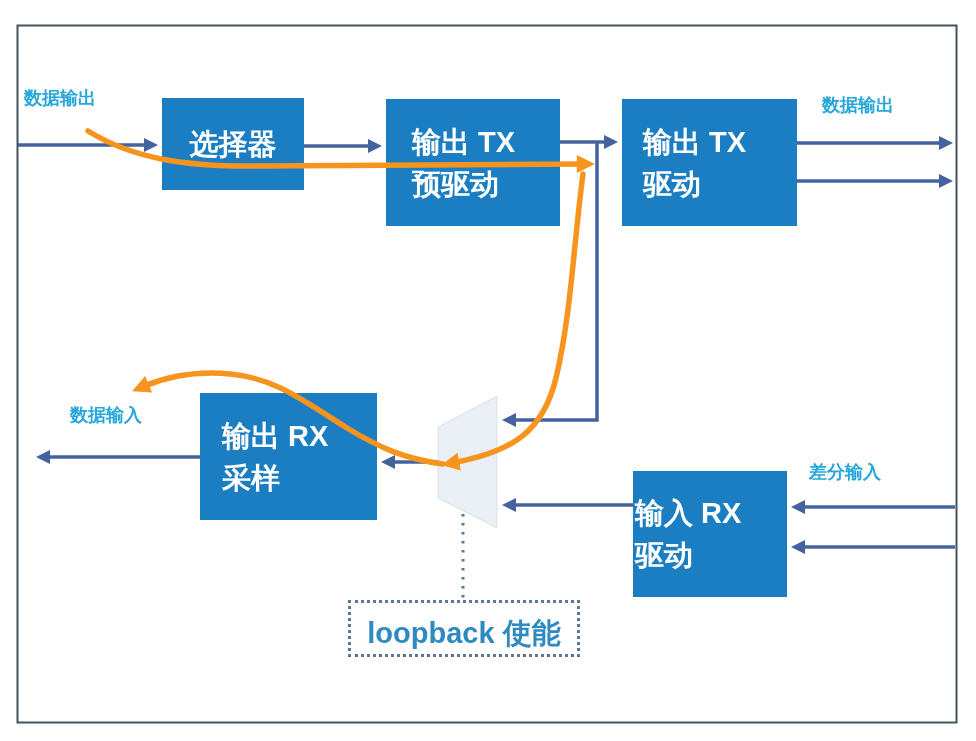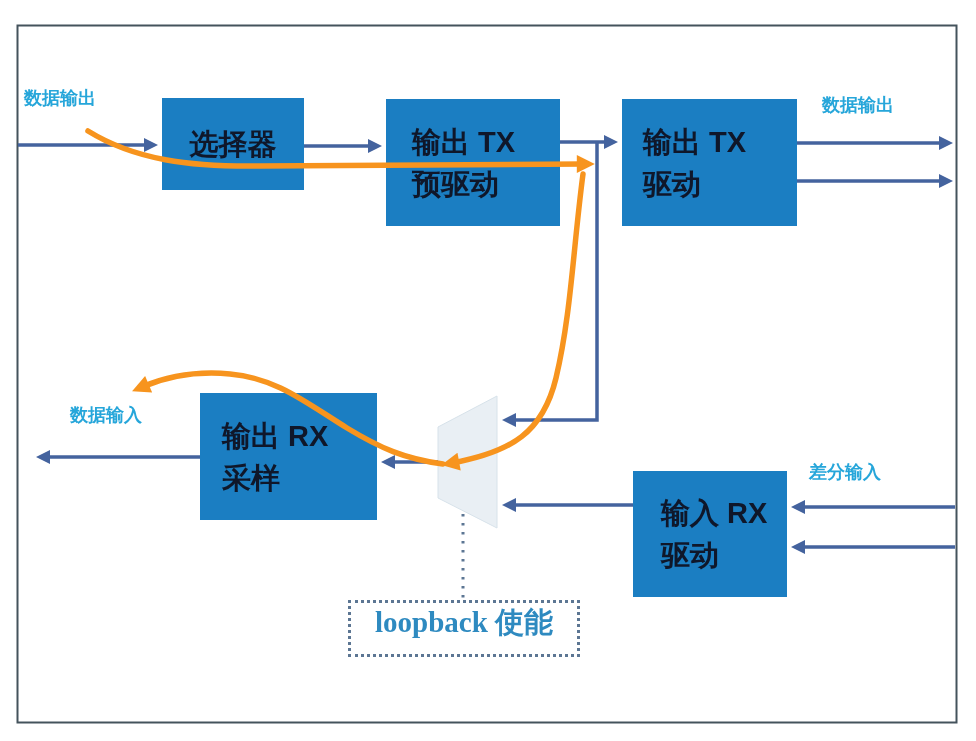--- a/index.html
+++ b/index.html
@@ -3,42 +3,42 @@
 <meta charset="utf-8">
 <style>
   html,body{margin:0;padding:0;background:#ffffff;}
   .stage{
     position:relative;width:976px;height:741px;background:#ffffff;
     font-family:"Liberation Sans","DejaVu Sans",sans-serif;overflow:hidden;
   }
   .layer-svg{position:absolute;left:0;top:0;z-index:5;pointer-events:none;}
   .block{
     position:absolute;z-index:1;background:var(--box-blue,#1b7ec2);
-    color:#0f172a;font-weight:bold;font-size:29px;line-height:42px;
+    color:#ffffff;font-weight:bold;font-size:29px;line-height:42px;
     display:flex;flex-direction:column;justify-content:center;
     box-sizing:border-box;white-space:nowrap;
   }
   .b-selector{left:162px;top:98px;width:142px;height:92px;align-items:center;}
   .b-predriver{left:386px;top:99px;width:174px;height:127px;padding-left:26px;}
   .b-txdriver{left:622px;top:99px;width:175px;height:127px;padding-left:21px;}
   .b-rxsampler{left:200px;top:393px;width:177px;height:127px;padding-left:22px;justify-content:center;}
-  .b-rxdriver{left:633px;top:471px;width:154px;height:126px;padding-left:28px;}
+  .b-rxdriver{left:633px;top:471px;width:154px;height:126px;padding-left:2px;}
   .lbl{
     position:absolute;z-index:2;color:var(--label-cyan,#26a6da);
     font-weight:bold;font-size:18px;white-space:nowrap;
   }
   .lbl-data-out{left:24px;top:86px;}
   .lbl-diff-out{left:822px;top:93px;}
   .lbl-data-in{left:70px;top:403px;}
   .lbl-diff-in{left:809px;top:460px;}
   .loopback-box{
     position:absolute;z-index:2;left:348px;top:600px;width:232px;height:57px;
     border:3px dotted var(--dot-color,#5c7693);box-sizing:border-box;
-    display:flex;align-items:flex-start;justify-content:center;
-    color:var(--loopback-text,#2e8ac0);font-weight:bold;font-size:29px;white-space:nowrap;font-family:Liberation Serif, serif;
+    display:flex;align-items:flex-end;justify-content:center;
+    color:var(--loopback-text,#2e8ac0);font-weight:bold;font-size:29px;white-space:nowrap;
   }
   .bl-line{stroke:var(--arrow-blue,#44639e);stroke-width:3.5;fill:none;}
   .or-line{stroke:var(--orange,#f7941e);stroke-width:5.5;fill:none;stroke-linecap:round;}
   .bl-head{fill:var(--arrow-blue,#3e5fa9);}
   .or-head{fill:var(--orange,#f7941e);}
   .mux{fill:var(--mux-fill,#e9eff4);stroke:#d7e2ea;stroke-width:1;}
   .frame{fill:none;stroke:var(--frame-border,#44535c);stroke-width:2;}
   .dotted{stroke:var(--dot-color,#5c7693);stroke-width:3;fill:none;stroke-dasharray:2.5 6.5;}
 </style>
 </head>

